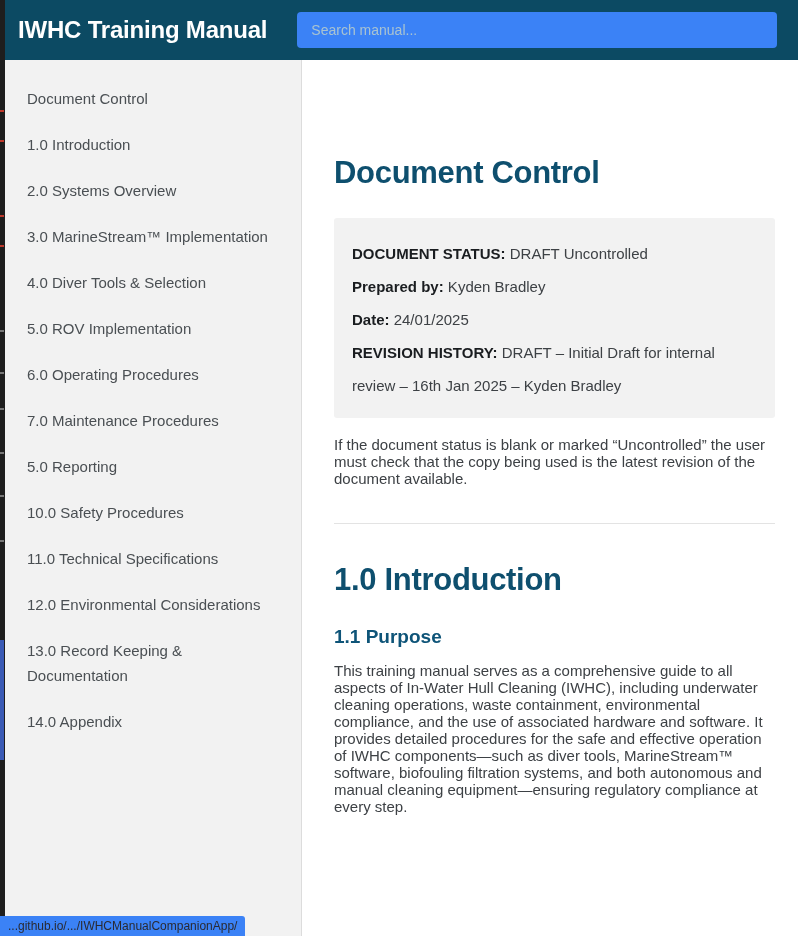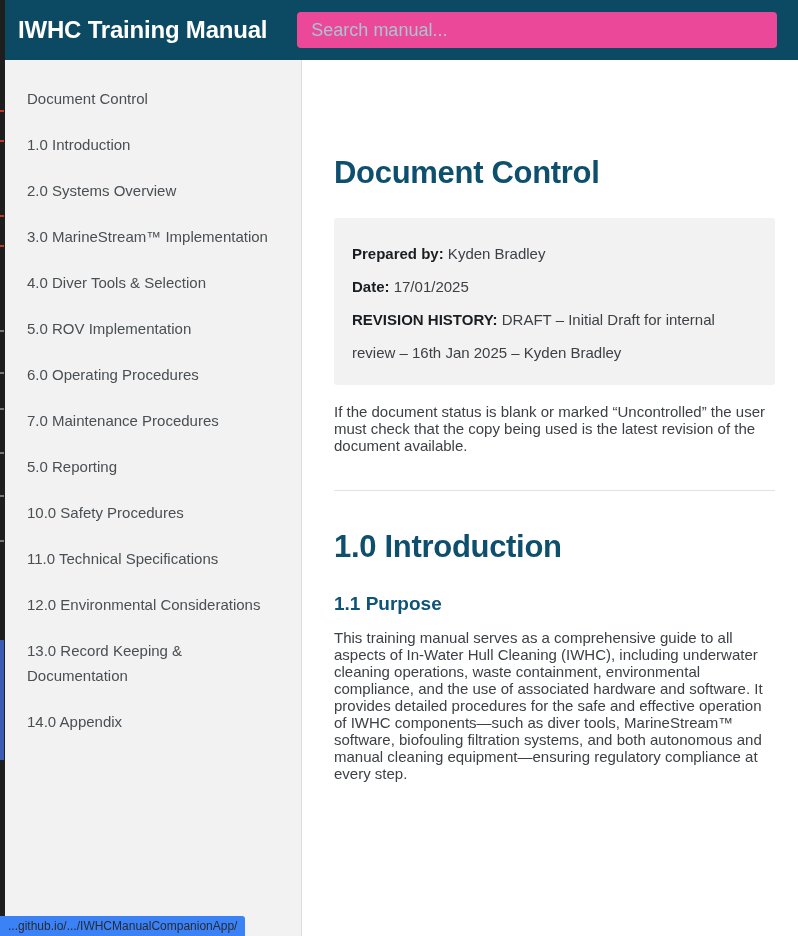--- a/index.html
+++ b/index.html
@@ -55,26 +55,26 @@
     white-space: nowrap;
   }
   .search-wrap {
     margin-left: 30px;
     flex: 1;
     margin-right: 21px;
   }
   .search-input {
     width: 100%;
     height: 36px;
-    background: #ec4899;
+    background: #3b82f6;
     border: none;
     border-radius: 4px;
     padding: 0 14px;
     color: #e7eef2;
-    font-size: 18px;
+    font-size: 14px;
     font-family: "Liberation Sans", sans-serif;
     outline: none;
   }
   .search-input::placeholder { color: #a9c3d0; opacity: 1; }
 
   
   .sidebar {
     position: absolute;
     left: 5px; top: 60px;
     width: 297px;
@@ -208,24 +208,27 @@
       <a class="nav-item" href="#">14.0 Appendix</a>
     </div>
   </nav>
 
   <main class="content">
 
     <h1 class="h1">Document Control</h1>
 
     <div class="infobox">
       <p>
+        <b>DOCUMENT STATUS:</b><span> DRAFT Uncontrolled</span>
+      </p>
+      <p>
         <b>Prepared by:</b><span> Kyden Bradley</span>
       </p>
       <p>
-        <b>Date:</b><span> 17/01/2025</span>
+        <b>Date:</b><span> 24/01/2025</span>
       </p>
       <p>
         <b>REVISION HISTORY:</b><span> DRAFT – Initial Draft for internal review – 16th Jan 2025 – Kyden Bradley</span>
       </p>
     </div>
 
     <p class="body-p">If the document status is blank or marked “Uncontrolled” the user must check that the copy being used is the latest revision of the document available.</p>
 
     <hr class="divider">
 

